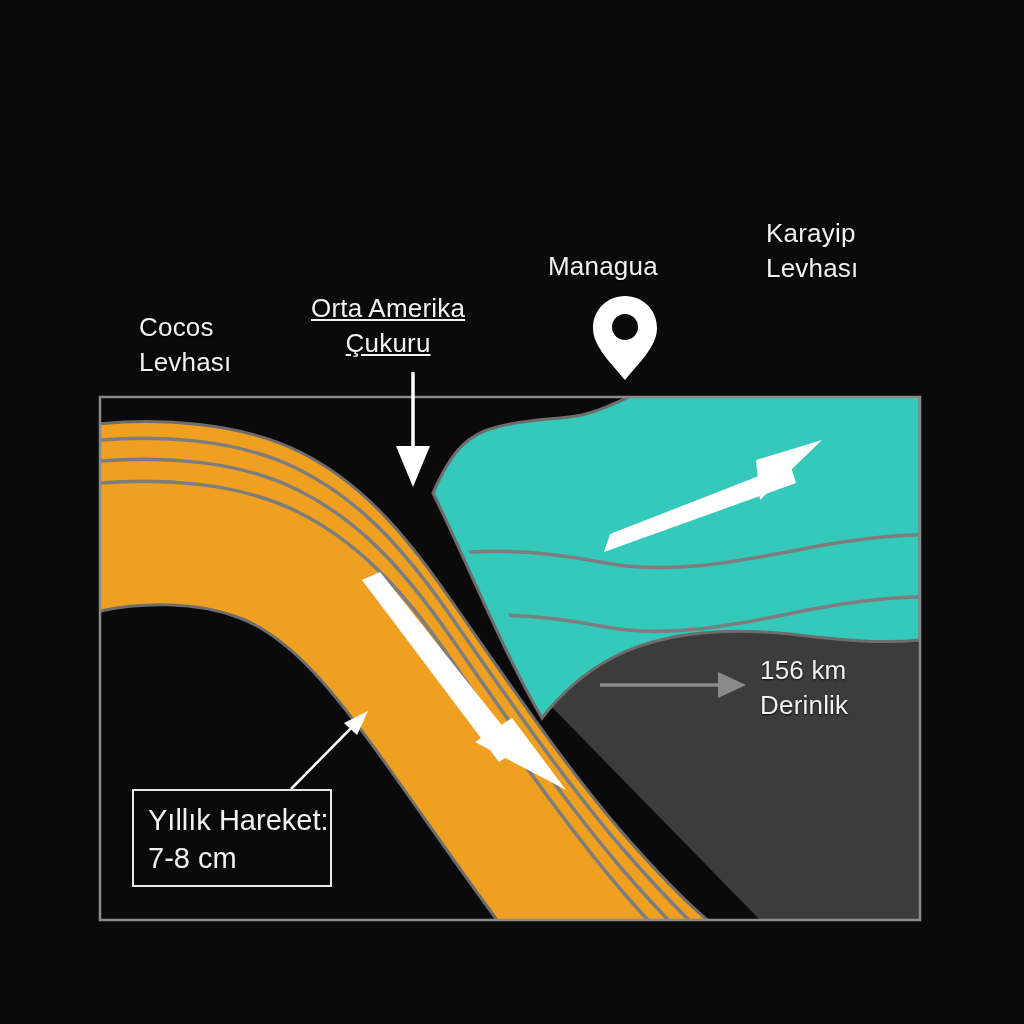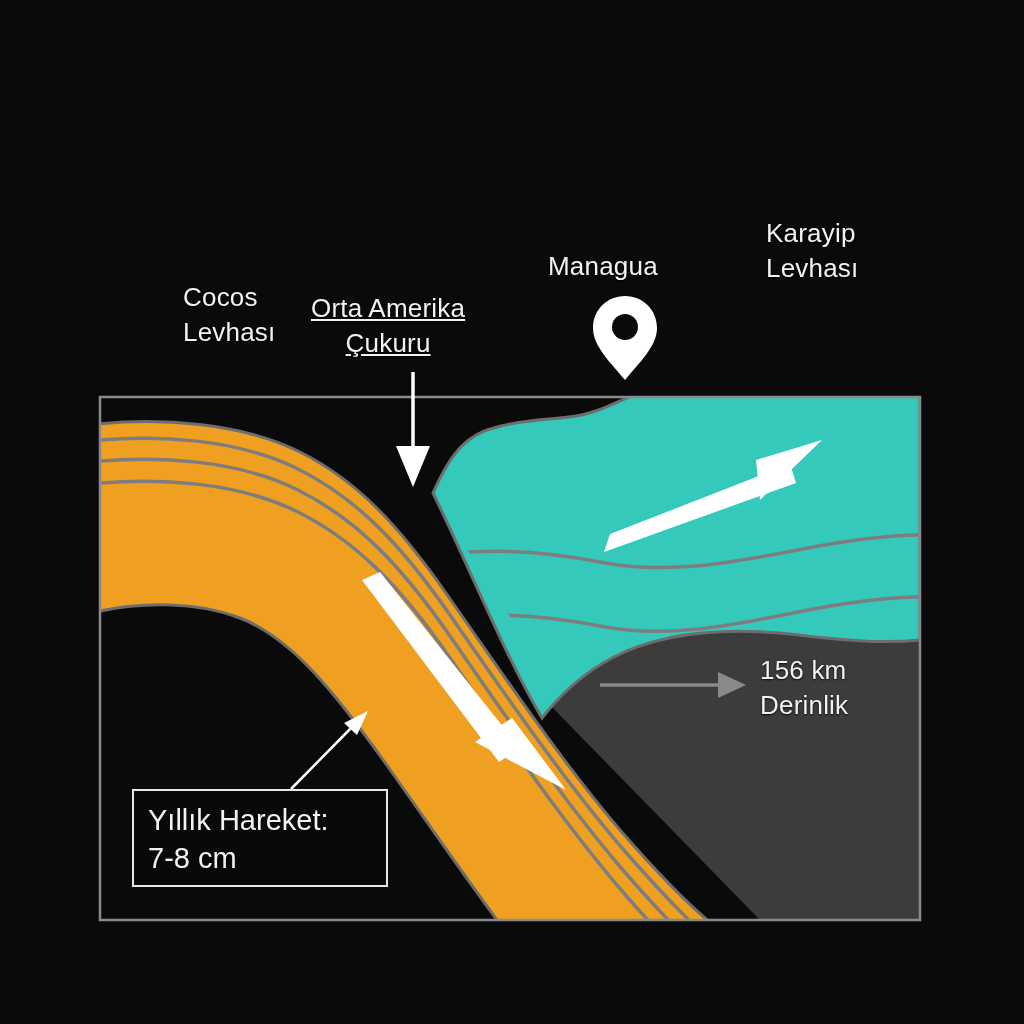--- a/index.html
+++ b/index.html
@@ -28,30 +28,30 @@
   }
   .lbl {
     position: absolute;
     color: #f2f2f2;
     font-size: 26px;
     line-height: 1.33;
     white-space: pre;
     letter-spacing: 0.2px;
     text-shadow: 0 1px 2px rgba(0,0,0,0.85);
   }
-  #label-cocos   { left: 139px; top: 280px; margin-left: 44px; }
+  #label-cocos   { left: 139px; top: 310px; }
   #label-trench  { left: 311px; top: 291px; text-align: center; text-decoration: underline; }
   #label-managua { left: 548px; top: 249px; }
   #label-carib   { left: 766px; top: 216px; }
   #label-depth   { left: 760px; top: 653px; }
   #callout-box {
     position: absolute;
     left: 132px;
     top: 789px;
-    width: 256px;
+    width: 200px;
     height: 98px;
     border: 2px solid #e8e8e8;
     box-sizing: border-box;
     background: rgba(10,10,10,0.92);
   }
   #callout-text {
     position: absolute;
     left: 14px;
     top: 10px;
     color: #f2f2f2;

